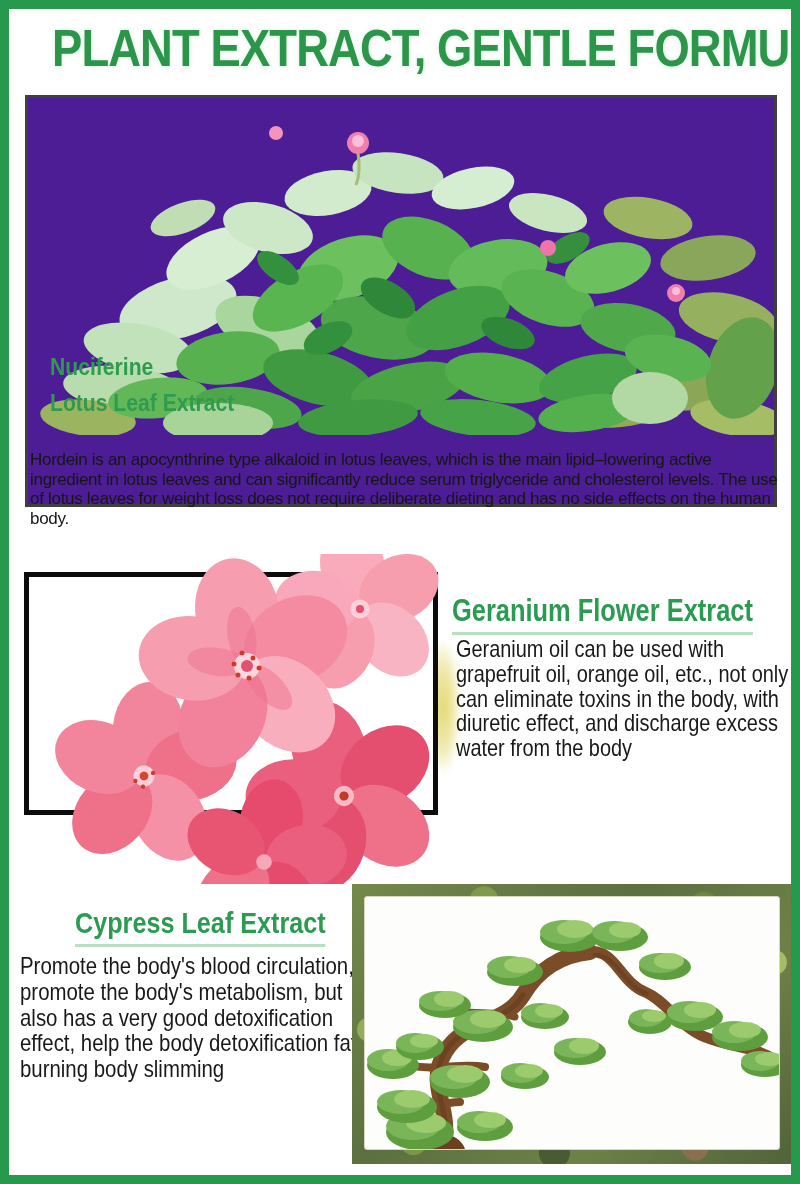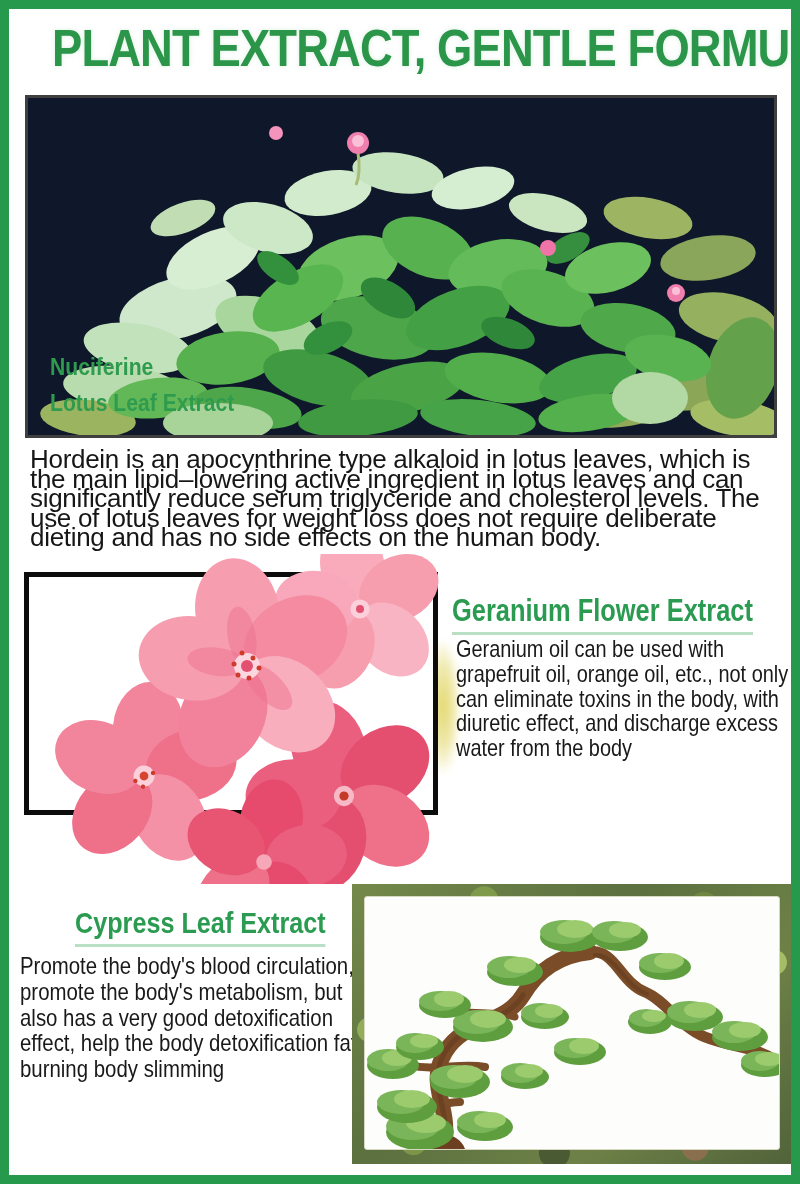--- a/index.html
+++ b/index.html
@@ -20,38 +20,38 @@
     font-size:51px;font-weight:700;line-height:1.1;
     color:#2b9649;
     transform:scaleX(.89);
     transform-origin:center top;
     white-space:nowrap;
     letter-spacing:-1px;
     text-shadow:0 0 6px rgba(190,230,200,.55);
   }
   
   .lotus-box{
-    left:16px;top:86px;width:752px;height:343px;
+    left:16px;top:86px;width:752px;height:412px;
     box-sizing:border-box;
     border:3px solid #3f3f3f;
-    background:#0f172a;
+    background:#4c1d95;
     overflow:hidden;
   }
   .lotus-box svg{display:block;}
   .lotus-labels{
     position:absolute;left:22px;top:251px;
     color:#2f9b4f;font-weight:700;font-size:24px;line-height:36px;
     transform:scaleX(.88);transform-origin:left top;
     white-space:nowrap;
   }
   
   .para1{
     left:21px;top:441px;width:752px;
     color:#161616;
-    font-size:26px;line-height:19.6px;letter-spacing:-.3px;
+    font-size:17px;line-height:19.6px;letter-spacing:-.3px;
   }
   
   .ger-wrap{left:15px;top:561px;width:460px;height:320px;}
   .ger-frame{
     position:absolute;left:0;top:2px;width:414px;height:243px;
     box-sizing:border-box;border:5px solid #0c0c0c;background:#fff;
   }
   .ger-glow{
     position:absolute;left:402px;top:72px;width:34px;height:130px;
     background:radial-gradient(ellipse at center,#e3d86e 0%,rgba(227,216,110,.55) 45%,rgba(227,216,110,0) 75%);

